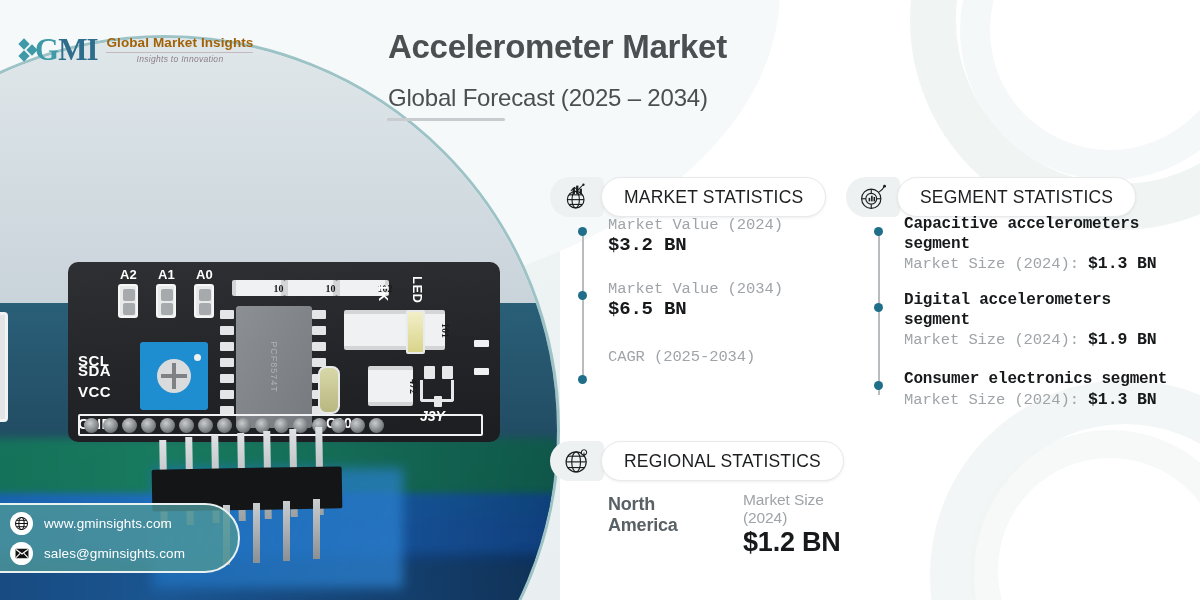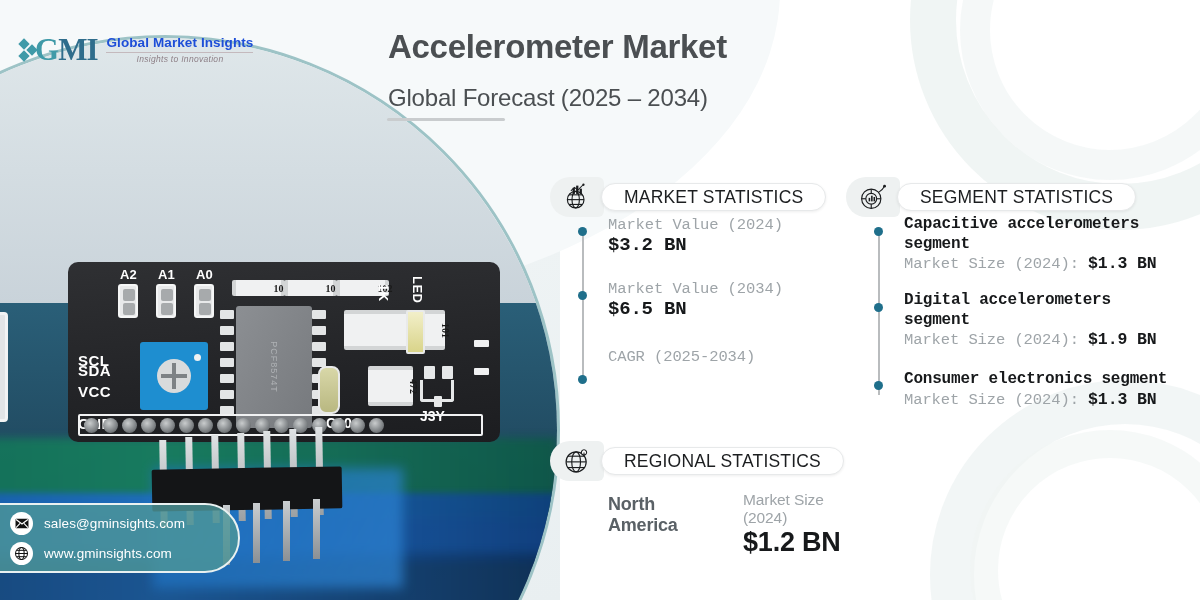--- a/index.html
+++ b/index.html
@@ -214,21 +214,21 @@
   .dia { position:absolute; width:8px; height:8px; background:#3f9aa8; transform:rotate(45deg); }
   .gmi-text {
     font-family:Liberation Serif, serif; font-weight:bold;
     font-size:31px; letter-spacing:-1px; line-height:1;
   }
   .gmi-g { color:#3f9aa8; }
   .gmi-m { color:#2f6d8c; }
   .gmi-i { color:#2f6d8c; }
   .logo-right { display:flex; flex-direction:column; align-items:center; }
   .logo-name {
-    font-size:13.5px; font-weight:bold; color:#1d4ed8;
+    font-size:13.5px; font-weight:bold; color:#a16207;
     letter-spacing:.1px; font-family:"Liberation Sans", sans-serif;
   }
   .logo-rule { width:100%; height:1px; background:#c4b9bd; margin:2px 0 1px; }
   .logo-tag {
     font-size:8.5px; color:#8d7f86; font-style:italic; letter-spacing:.3px;
   }
 
   
   .title {
     position:absolute; left:388px; top:28px;
@@ -250,21 +250,21 @@
   .sec-head { position:relative; display:flex; align-items:center; height:40px; }
   .sec-ico-bg {
     position:absolute; left:0; top:0; width:54px; height:40px;
     background:#eef1f1; border-radius:20px 6px 6px 20px;
   }
   .sec-ico {
     position:relative; width:54px; height:40px;
     display:flex; align-items:center; justify-content:center;
   }
   .sec-pill {
-    position:relative; height:28px; background:#ffffff;
+    position:relative; height:40px; background:#ffffff;
     border:1.5px solid #e7e9ea; border-radius:20px;
     display:flex; align-items:center; padding:0 22px;
     box-shadow:0 1px 3px rgba(0,0,0,.07);
     margin-left:-3px;
   }
   .sec-pill span {
     font-size:17.5px; color:#1c1e20; letter-spacing:.2px;
     font-family:"Liberation Sans", sans-serif;
   }
 
@@ -397,21 +397,21 @@
     <div class="smd smd-v" style="left:300px; top:104px; width:16px; height:40px; border-left:none; border-right:none; border-top:4px solid #d3d5d6; border-bottom:4px solid #d3d5d6;">472</div>
 
     <div class="led"></div>
     <div class="cap"></div>
     <div class="pad-label" style="left:258px; top:153px; font-size:14px;">C104</div>
 
     <div class="tr-pad" style="left:356px; top:104px;"></div>
     <div class="tr-pad" style="left:374px; top:104px;"></div>
     <div class="tr-body" style="left:352px; top:118px;"></div>
     <div class="tr-pad" style="left:366px; top:134px; width:8px; height:11px;"></div>
-    <div class="pad-label" style="left:352px; top:146px; font-size:14px;">J3Y</div>
+    <div class="pad-label" style="left:352px; top:146px; font-size:14px;font-style:italic;">J3Y</div>
 
     <div class="white-pad" style="left:406px; top:78px;"></div>
     <div class="white-pad" style="left:406px; top:106px;"></div>
 
     <div class="pin-strip">
       <div class="pin-hole"></div>
         <div class="pin-hole"></div>
         <div class="pin-hole"></div>
       <div class="pin-hole"></div>
         <div class="pin-hole"></div>
@@ -578,35 +578,35 @@
     </div>
     <div style="position:absolute; left:193px; top:50px;">
       <div class="stat-lbl">Market Size (2024)</div>
       <div class="stat-val" style="font-size:27px;">$1.2 BN</div>
     </div>
   </div>
 
   <div class="contact">
     <div class="contact-row">
       <div class="contact-ico">
-        <svg width="14" height="11" viewBox="0 0 16 12">
-          <rect x="0.6" y="0.6" width="14.8" height="10.8" rx="1" fill="#111"></rect>
-          <path d="M1.2 1.4 L8 6.6 L14.8 1.4" stroke="#fff" stroke-width="1.4" fill="none"></path>
-          <path d="M1.2 10.6 L5.8 5.8 M14.8 10.6 L10.2 5.8" stroke="#fff" stroke-width="1.2" fill="none"></path>
-        </svg>
-      </div>
-      <div class="contact-txt">sales@gminsights.com</div>
-    </div>
-    <div class="contact-row">
-      <div class="contact-ico">
         <svg width="15" height="15" viewBox="0 0 16 16" fill="none" stroke="#111" stroke-width="1.1">
           <circle cx="8" cy="8" r="6.4"></circle>
           <ellipse cx="8" cy="8" rx="2.8" ry="6.4"></ellipse>
           <line x1="1.6" y1="8" x2="14.4" y2="8"></line>
           <line x1="3" y1="4.6" x2="13" y2="4.6"></line>
           <line x1="3" y1="11.4" x2="13" y2="11.4"></line>
         </svg>
       </div>
       <div class="contact-txt">www.gminsights.com</div>
     </div>
+    <div class="contact-row">
+      <div class="contact-ico">
+        <svg width="14" height="11" viewBox="0 0 16 12">
+          <rect x="0.6" y="0.6" width="14.8" height="10.8" rx="1" fill="#111"></rect>
+          <path d="M1.2 1.4 L8 6.6 L14.8 1.4" stroke="#fff" stroke-width="1.4" fill="none"></path>
+          <path d="M1.2 10.6 L5.8 5.8 M14.8 10.6 L10.2 5.8" stroke="#fff" stroke-width="1.2" fill="none"></path>
+        </svg>
+      </div>
+      <div class="contact-txt">sales@gminsights.com</div>
+    </div>
   </div>
 
 </div>
 
 </body></html>

